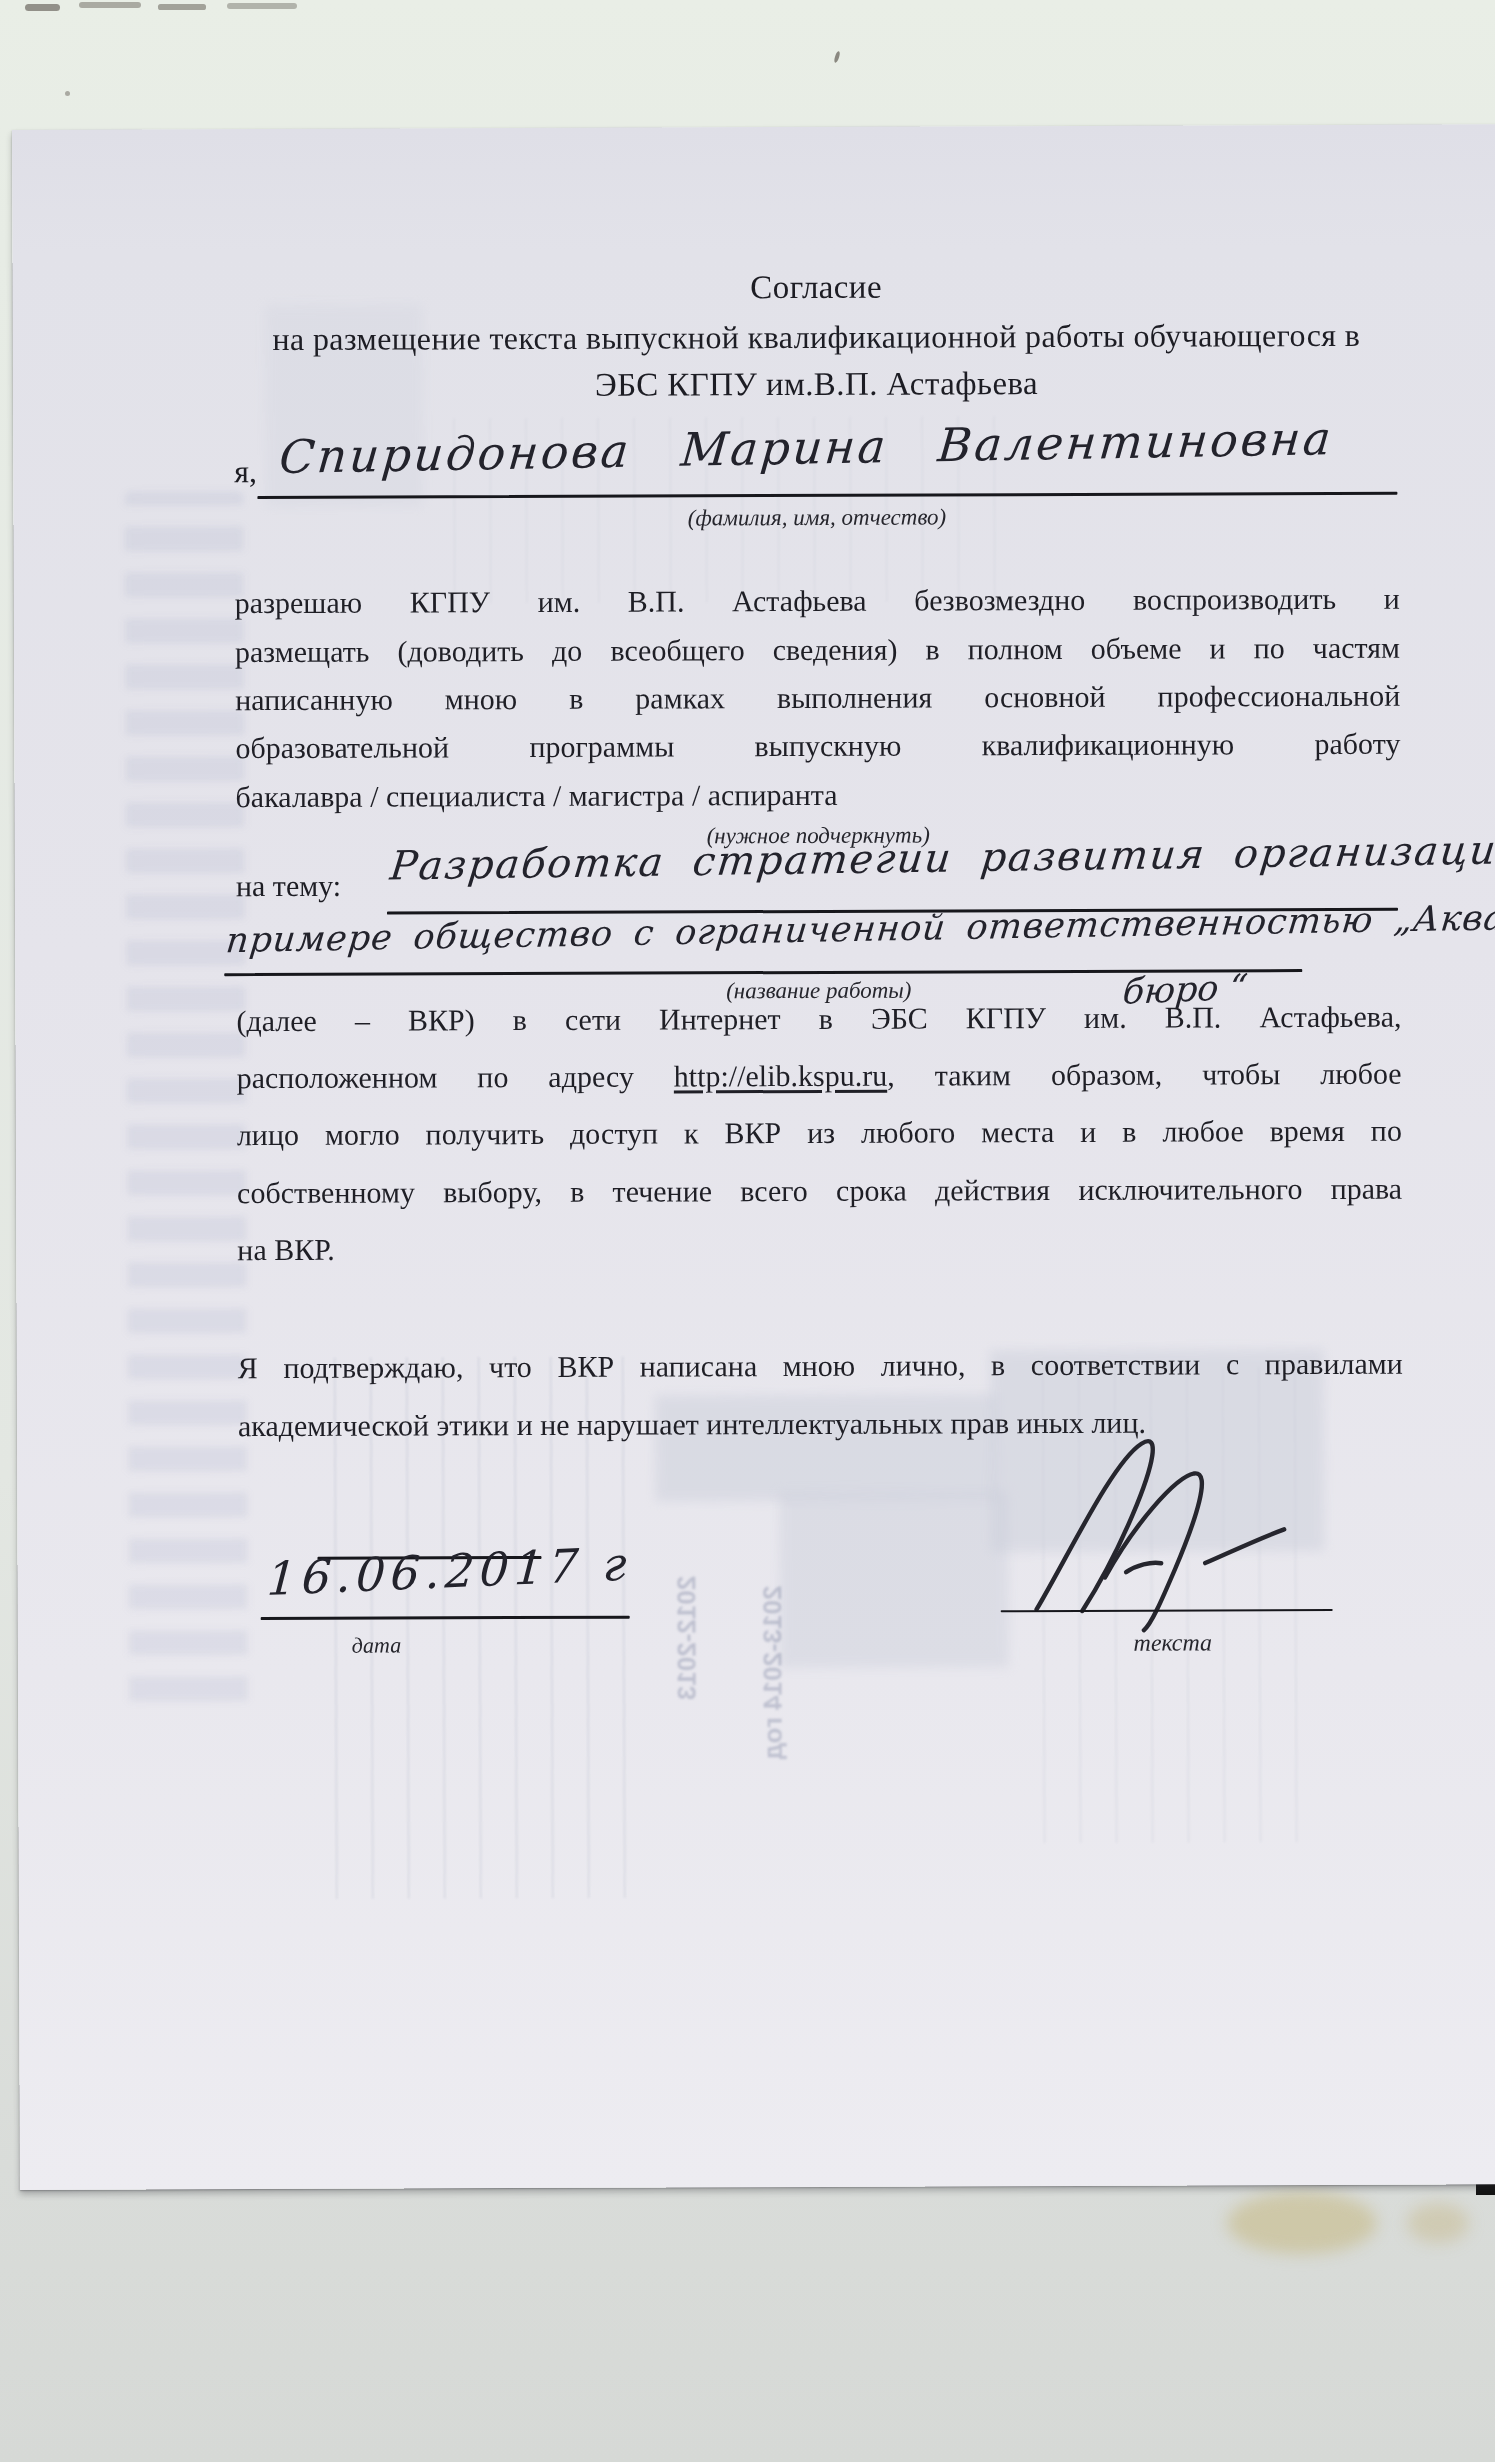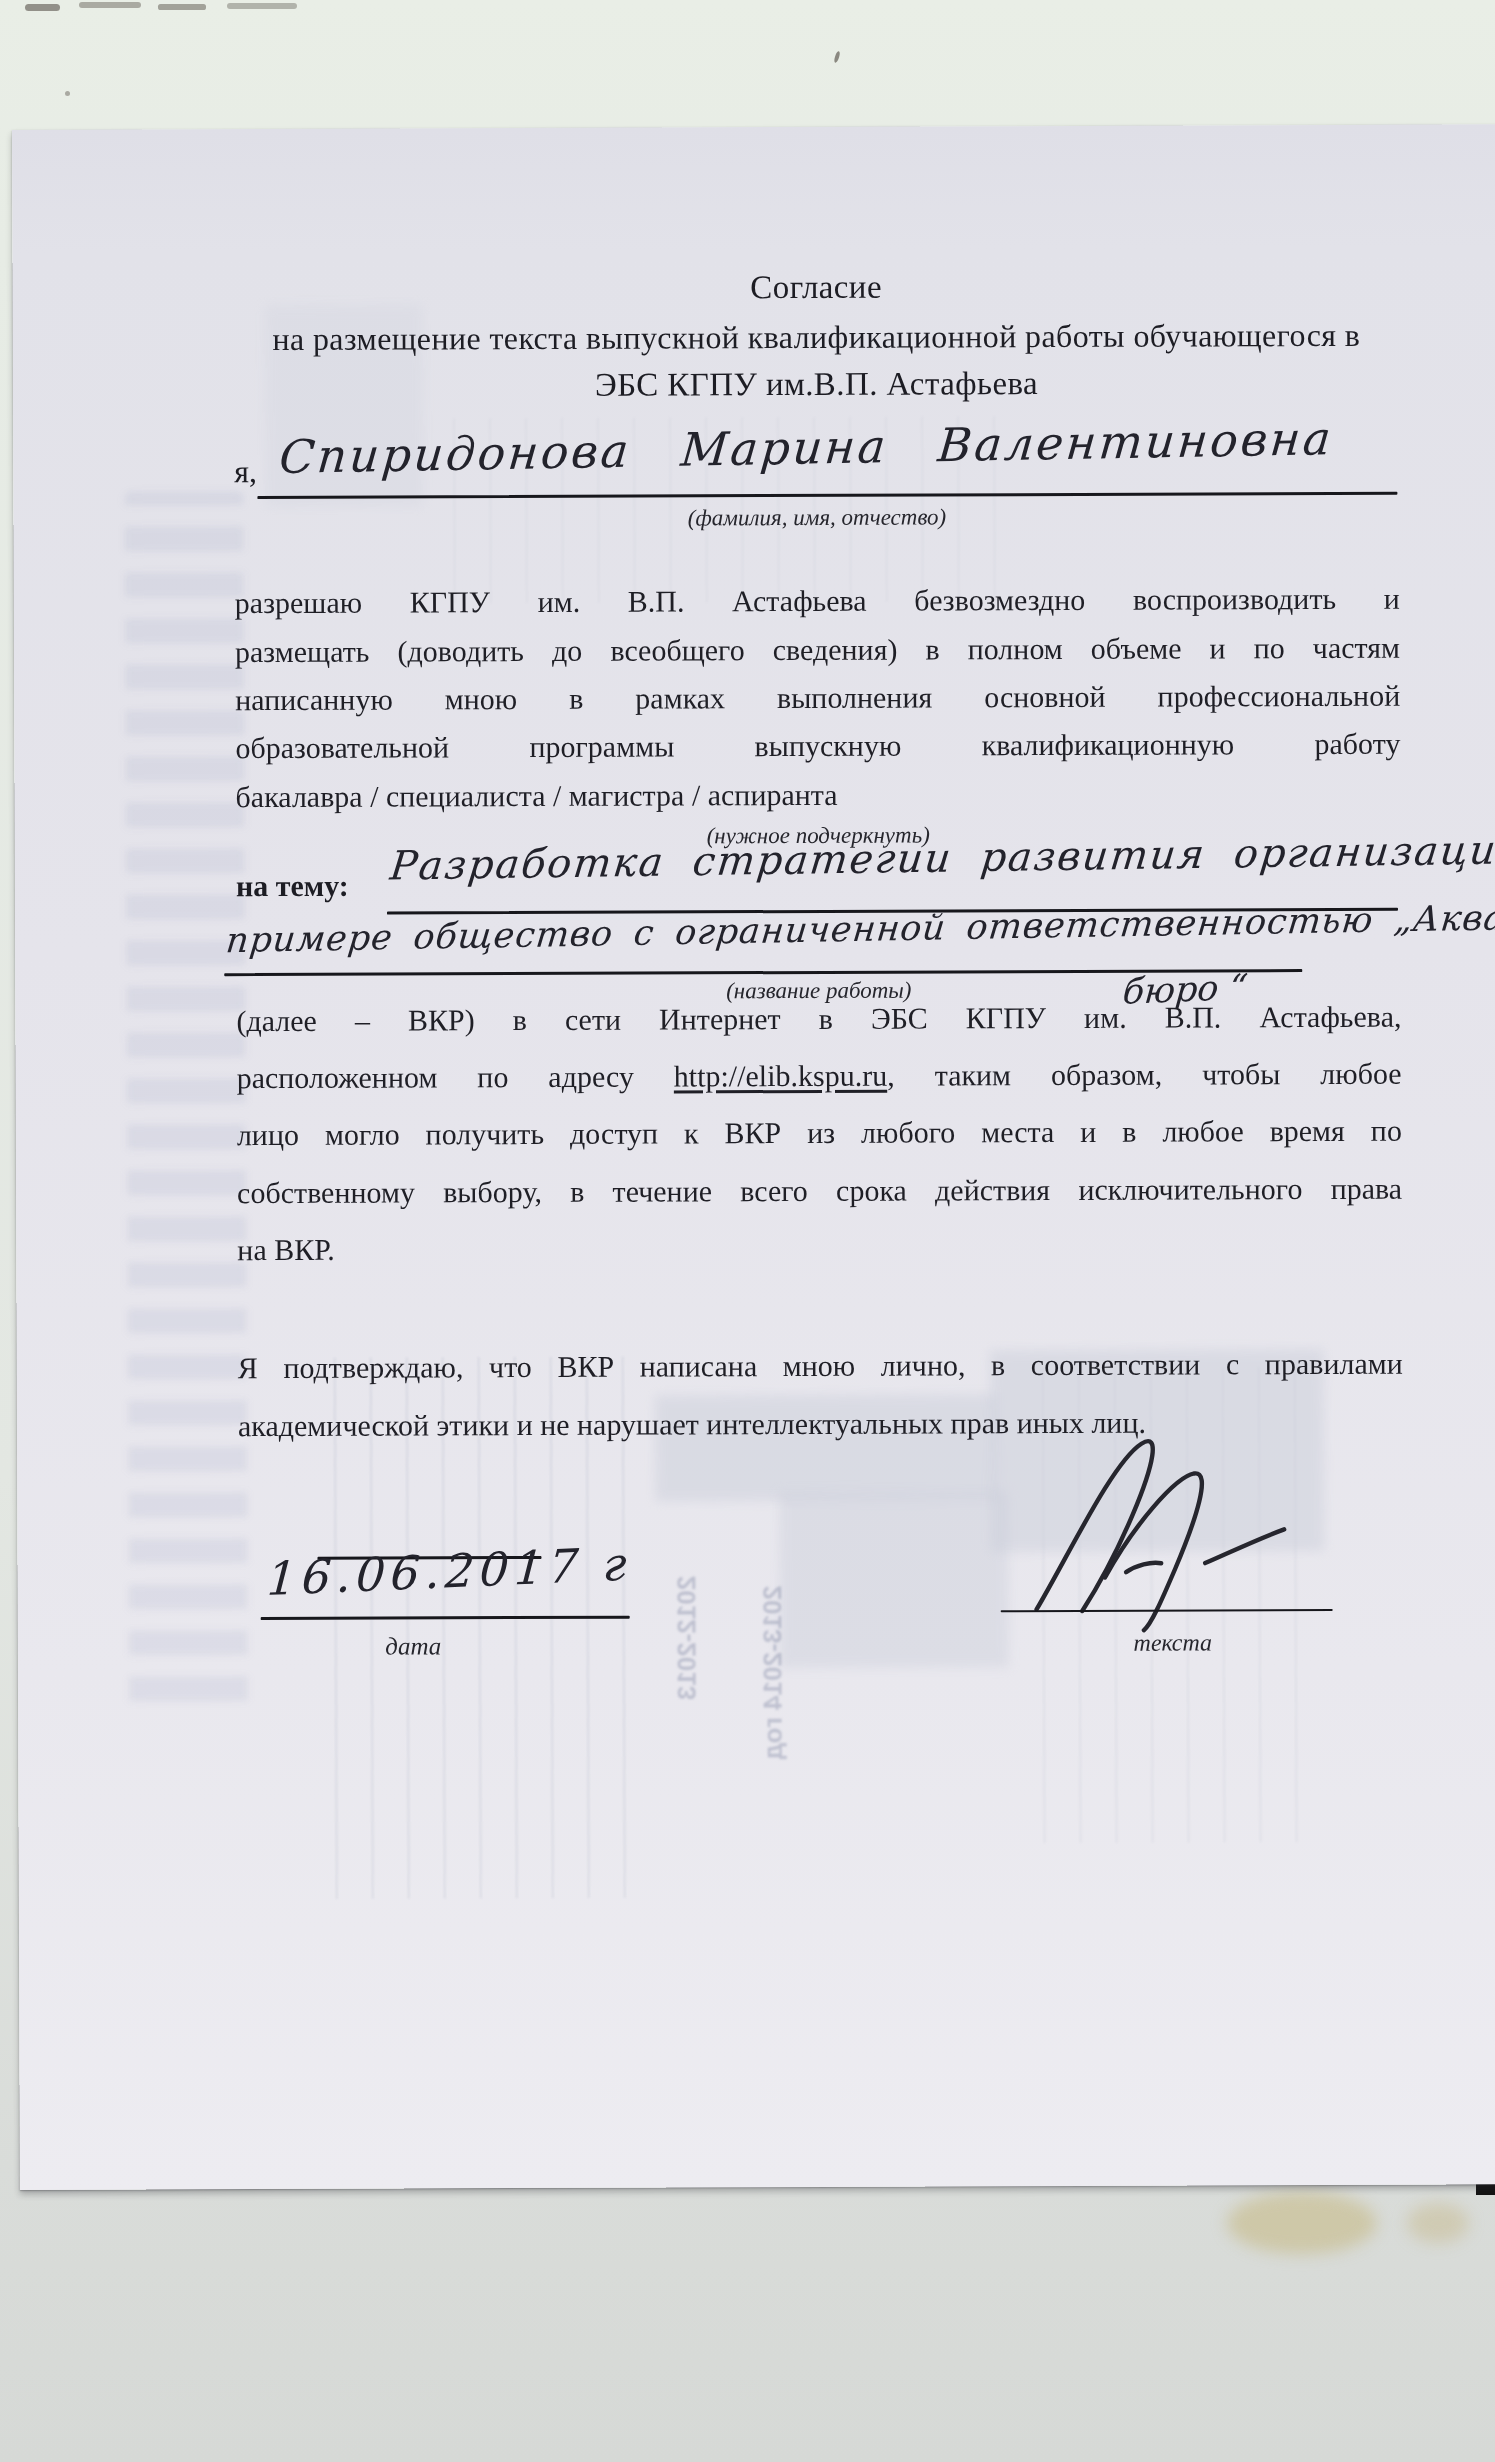--- a/index.html
+++ b/index.html
@@ -92,21 +92,21 @@
 
     <div class="p1">
       <div class="jline" style="top:457px;">разрешаю КГПУ им. В.П. Астафьева безвозмездно воспроизводить и</div>
       <div class="jline" style="top:506px;">размещать (доводить до всеобщего сведения) в полном объеме и по частям</div>
       <div class="jline" style="top:554px;">написанную мною в рамках выполнения основной профессиональной</div>
       <div class="jline" style="top:602px;">образовательной программы выпускную квалификационную работу</div>
       <div class="jline plain" style="top:651px;">бакалавра / специалиста / магистра / аспиранта</div>
     </div>
     <div class="caption block center" style="top:696px;">(нужное подчеркнуть)</div>
 
-    <div class="typed" style="left:221px;top:740px;font-size:30px;font-weight:bold;">на тему:</div>
+    <div class="typed" style="left:221px;top:740px;font-size:30px;">на тему:</div>
     <div class="hw" style="left:373px;top:714px;font-size:40px;letter-spacing:1.8px;word-spacing:14px;transform:rotate(-0.6deg) skewX(-7deg);">Разработка стратегии развития организации (на</div>
     <div class="rule" style="left:372px;top:783px;width:1011px;"></div>
     <div class="hw" style="left:209px;top:791px;font-size:35px;letter-spacing:0.9px;word-spacing:8.8px;transform:rotate(-0.8deg) skewX(-7deg);">примере общество с ограниченной ответственностью „Аквалом -Технологи</div>
     <div class="rule" style="left:209px;top:844px;width:1078px;"></div>
     <div class="hw" style="left:1106px;top:846px;font-size:35px;transform:rotate(-2deg) skewX(-7deg);">бюро “</div>
     <div class="caption block center" style="top:851px;">(название работы)</div>
 
     <div class="p2">
       <div class="jline" style="top:875px;">(далее – ВКР) в сети Интернет в ЭБС КГПУ им. В.П. Астафьева,</div>
       <div class="jline" style="top:932px;">
@@ -118,21 +118,21 @@
     </div>
 
     <div class="p2">
       <div class="jline" style="top:1222px;">Я подтверждаю, что ВКР написана мною лично, в соответствии с правилами</div>
       <div class="jline plain" style="top:1280px;">академической этики и не нарушает интеллектуальных прав иных лиц.</div>
     </div>
 
     <div class="rule" style="left:300px;top:1428px;width:224px;"></div>
     <div class="hw" style="left:248px;top:1423px;font-size:46px;letter-spacing:5.3px;transform:rotate(-2.2deg) skewX(-6deg);">16.06.2017 г</div>
     <div class="rule" style="left:243px;top:1488px;width:369px;"></div>
-    <div class="caption" style="left:334px;top:1504px;width:123px;text-align:center;font-size:25px;">дата</div>
+    <div class="caption" style="left:334px;top:1504px;width:123px;font-size:22px;">дата</div>
 
     <svg class="sig" viewBox="0 0 340 240" style="left:1003px;top:1297px;width:299px;height:211px;">
       <g fill="none" stroke="#26262e" stroke-width="5" stroke-linecap="round">
         <path d="M18 212 C55 150, 105 45, 138 24 C160 10, 152 48, 128 104 C110 146, 88 186, 70 214"></path>
         <path d="M96 176 C128 118, 176 62, 198 58 C218 55, 200 110, 176 166 C160 203, 148 230, 140 236"></path>
         <path d="M120 170 C132 162, 148 158, 160 160"></path>
         <path d="M210 160 C238 148, 272 132, 300 122"></path>
       </g>
     </svg>
     <div class="rule" style="left:983px;top:1484px;width:332px;height:1.8px;"></div>

